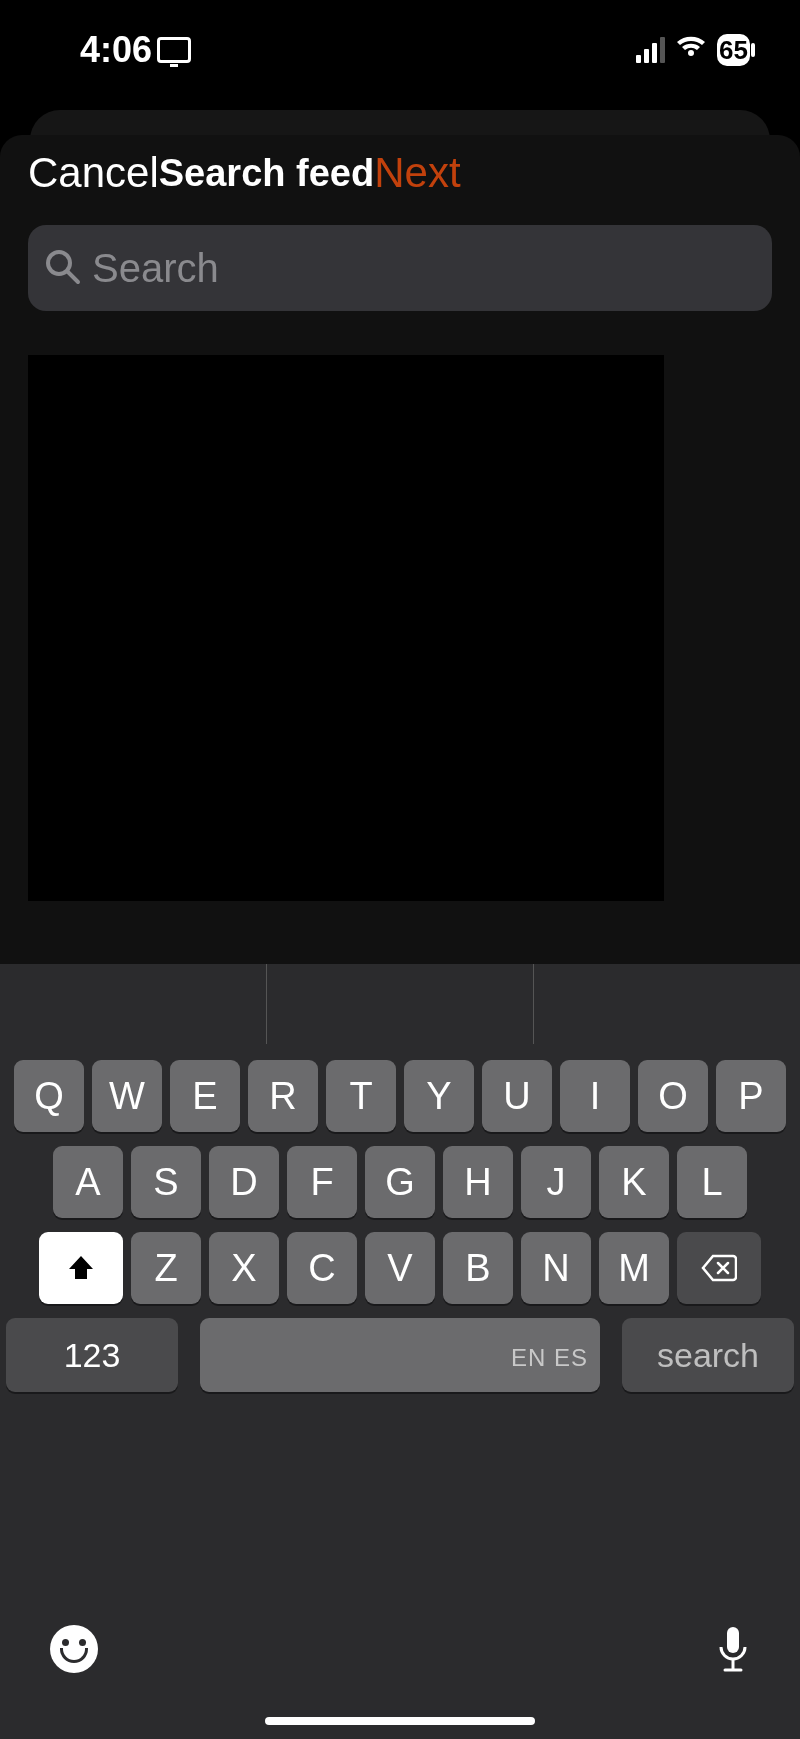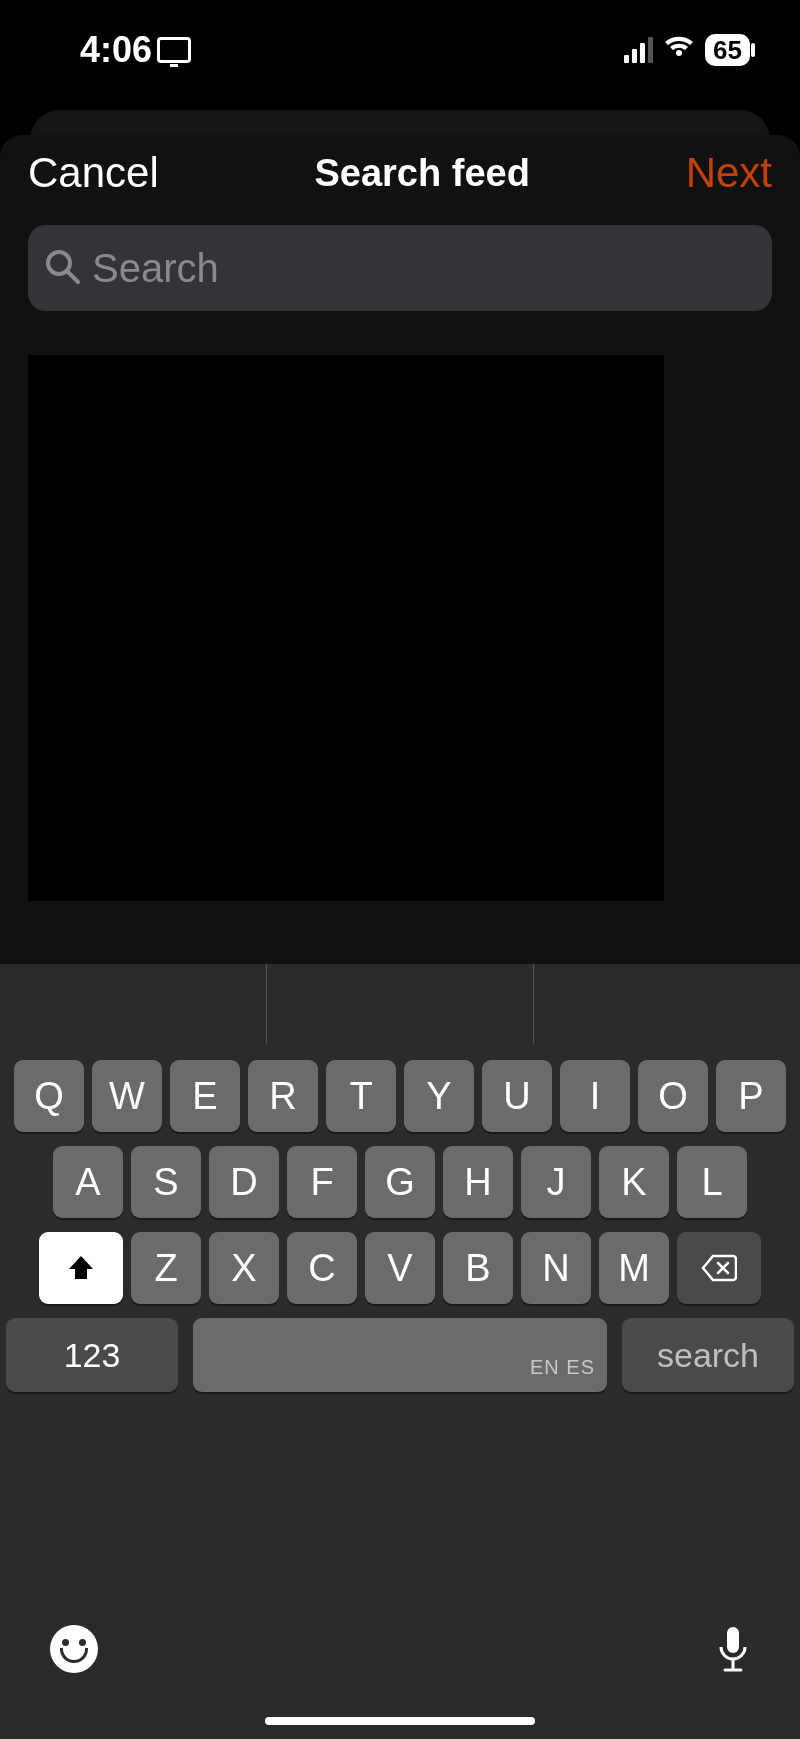--- a/index.html
+++ b/index.html
@@ -2,40 +2,40 @@
 <html><head>
 <meta charset="utf-8">
 <style>
   * { margin: 0; padding: 0; box-sizing: border-box; }
   html, body { width: 800px; height: 1739px; background: #000; font-family: -apple-system, Helvetica, Arial, sans-serif; color: #fff; overflow: hidden; }
 
   
   .status-bar { position: absolute; top: 0; left: 0; right: 0; height: 100px; display: flex; align-items: center; justify-content: space-between; padding: 0 50px 0 80px; }
   .status-left { display: flex; align-items: center; gap: 5px; font-size: 36px; font-weight: 600; }
   .status-right { display: flex; align-items: center; gap: 10px; }
-  .battery-pill { background: #fff; color: #000; font-size: 26px; font-weight: 700; border-radius: 10px; padding: 2px 8px; line-height: 1.1; position: relative; }
+  .battery-pill { background: #fff; color: #000; font-size: 26px; font-weight: 700; border-radius: 10px; padding: 2px 2px; line-height: 1.1; position: relative; }
   .battery-pill::after { content: ""; position: absolute; right: -5px; top: 30%; bottom: 30%; width: 4px; background: #fff; border-radius: 2px; }
   .signal-bars { display: flex; align-items: flex-end; gap: 3px; height: 26px; }
   .signal-bars span { width: 5px; background: #fff; border-radius: 1px; }
   .signal-bars span:nth-child(1){height:8px;}
   .signal-bars span:nth-child(2){height:14px;}
   .signal-bars span:nth-child(3){height:20px;}
   .signal-bars span:nth-child(4){height:26px; background:#555;}
   .display-icon { width: 34px; height: 26px; border: 3px solid #fff; border-radius: 4px; position: relative; }
   .display-icon::after { content: ""; position: absolute; bottom: -7px; left: 10px; right: 10px; height: 3px; background: #fff; }
 
   
   .bg-card { position: absolute; left: 30px; right: 30px; top: 110px; height: 40px; background: #161616; border-radius: 30px 30px 0 0; }
 
   
   .bg-item { position: absolute; right: 0; width: 25px; height: 70px; border: 2px solid #555; border-right: none; border-radius: 14px 0 0 14px; background: #0e0e0e; }
 
   
   .sheet { position: absolute; left: 0; right: 0; top: 135px; bottom: 0; background: #111; border-radius: 22px 22px 0 0; }
-  .sheet-header { display: flex; align-items: center; justify-content: space-between; padding: 14px 28px 28px 28px; }
+  .sheet-header { display: flex; align-items: center; justify-content: flex-start; padding: 14px 28px 28px 28px; }
   .hdr-btn-cancel { font-size: 42px; font-weight: 400; color: #fff; background: none; border: none; }
   .hdr-title { font-size: 38px; font-weight: 700; color: #fff; }
   .hdr-btn-next { font-size: 42px; font-weight: 400; color: #c2410c; background: none; border: none; }
 
   .search-wrap { margin: 0 28px; background: #343438; border-radius: 18px; height: 86px; display: flex; align-items: center; padding: 0 14px; gap: 10px; }
   .search-icon { color: #8a8a8e; }
   .search-input { flex: 1; background: none; border: none; outline: none; font-size: 40px; color: #fff; caret-color: #6b7dff; }
   .search-input::placeholder { color: #8a8a8e; }
 
   .content-area { position: absolute; left: 28px; top: 220px; width: 636px; height: 546px; background: #000; }
@@ -47,24 +47,24 @@
   .kb-suggest div:last-child { border-right: none; }
 
   .kb-row { display: flex; justify-content: center; gap: 8px; padding: 0 6px; margin-bottom: 14px; }
   .kb-row.r1 { margin-top: 16px; }
   .key { flex: 1; max-width: 70px; height: 72px; background: #6b6b6d; border-radius: 9px; display: flex; align-items: center; justify-content: center; font-size: 38px; color: #fff; box-shadow: 0 2px 0 rgba(0,0,0,0.4); }
   .kb-row.r2 { padding: 0 42px; }
   .kb-row.r3 { padding: 0 6px; }
   .key-special { background: #4a4a4c; }
   .key-shift { background: #fff; color: #000; max-width: 84px; }
   .key-back { max-width: 84px; }
-  .kb-row.r4 { padding: 0 6px; gap: 15px; }
+  .kb-row.r4 { padding: 0 6px; gap: 22px; }
   .key-123 { flex: 0 0 172px; max-width: none; height: 74px; background: #4a4a4c; font-size: 34px; }
   .key-space { flex: 1; max-width: none; height: 74px; background: #6b6b6d; position: relative; }
-  .key-space .hint { position: absolute; right: 12px; bottom: 13px; font-size: 20px; color: #c8c8c8; letter-spacing: 1px; }
+  .key-space .hint { position: absolute; right: 12px; bottom: 20px; font-size: 24px; color: #c8c8c8; letter-spacing: 1px; }
   .key-search { flex: 0 0 172px; max-width: none; height: 74px; background: #4a4a4c; font-size: 34px; color: #bfbfbf; }
 
   .kb-bottom { position: absolute; bottom: 50px; left: 0; right: 0; height: 80px; display: flex; align-items: center; justify-content: space-between; padding: 0 50px; }
   .emoji { width: 48px; height: 48px; background: #fff; border-radius: 50%; position: relative; }
   .emoji::before { content: ""; position: absolute; left: 12px; top: 14px; width: 7px; height: 7px; background: #2b2b2d; border-radius: 50%; box-shadow: 17px 0 0 #2b2b2d; }
   .emoji::after { content: ""; position: absolute; left: 10px; right: 10px; bottom: 10px; height: 12px; border: 3px solid #2b2b2d; border-top: none; border-radius: 0 0 20px 20px; }
   .mic svg { display: block; }
 
   .home-indicator { position: absolute; bottom: 14px; left: 50%; transform: translateX(-50%); width: 270px; height: 8px; background: #fff; border-radius: 4px; }
 </style>

